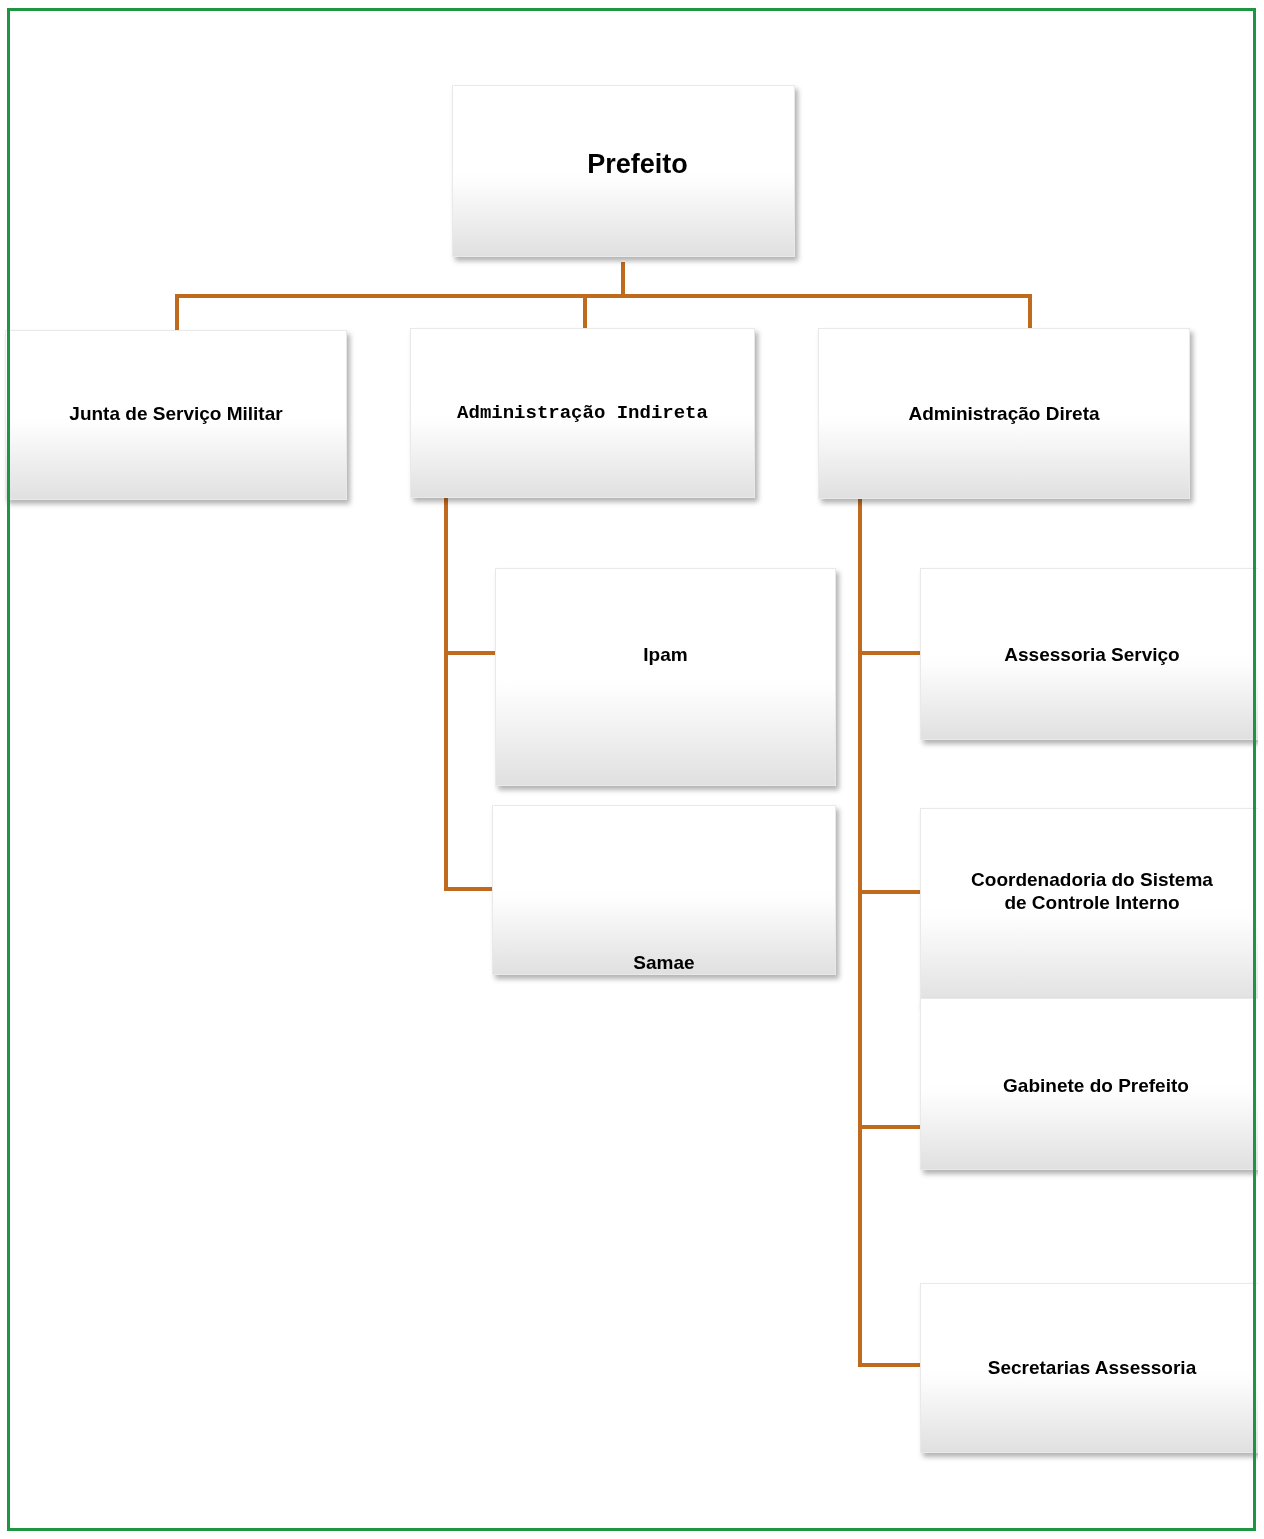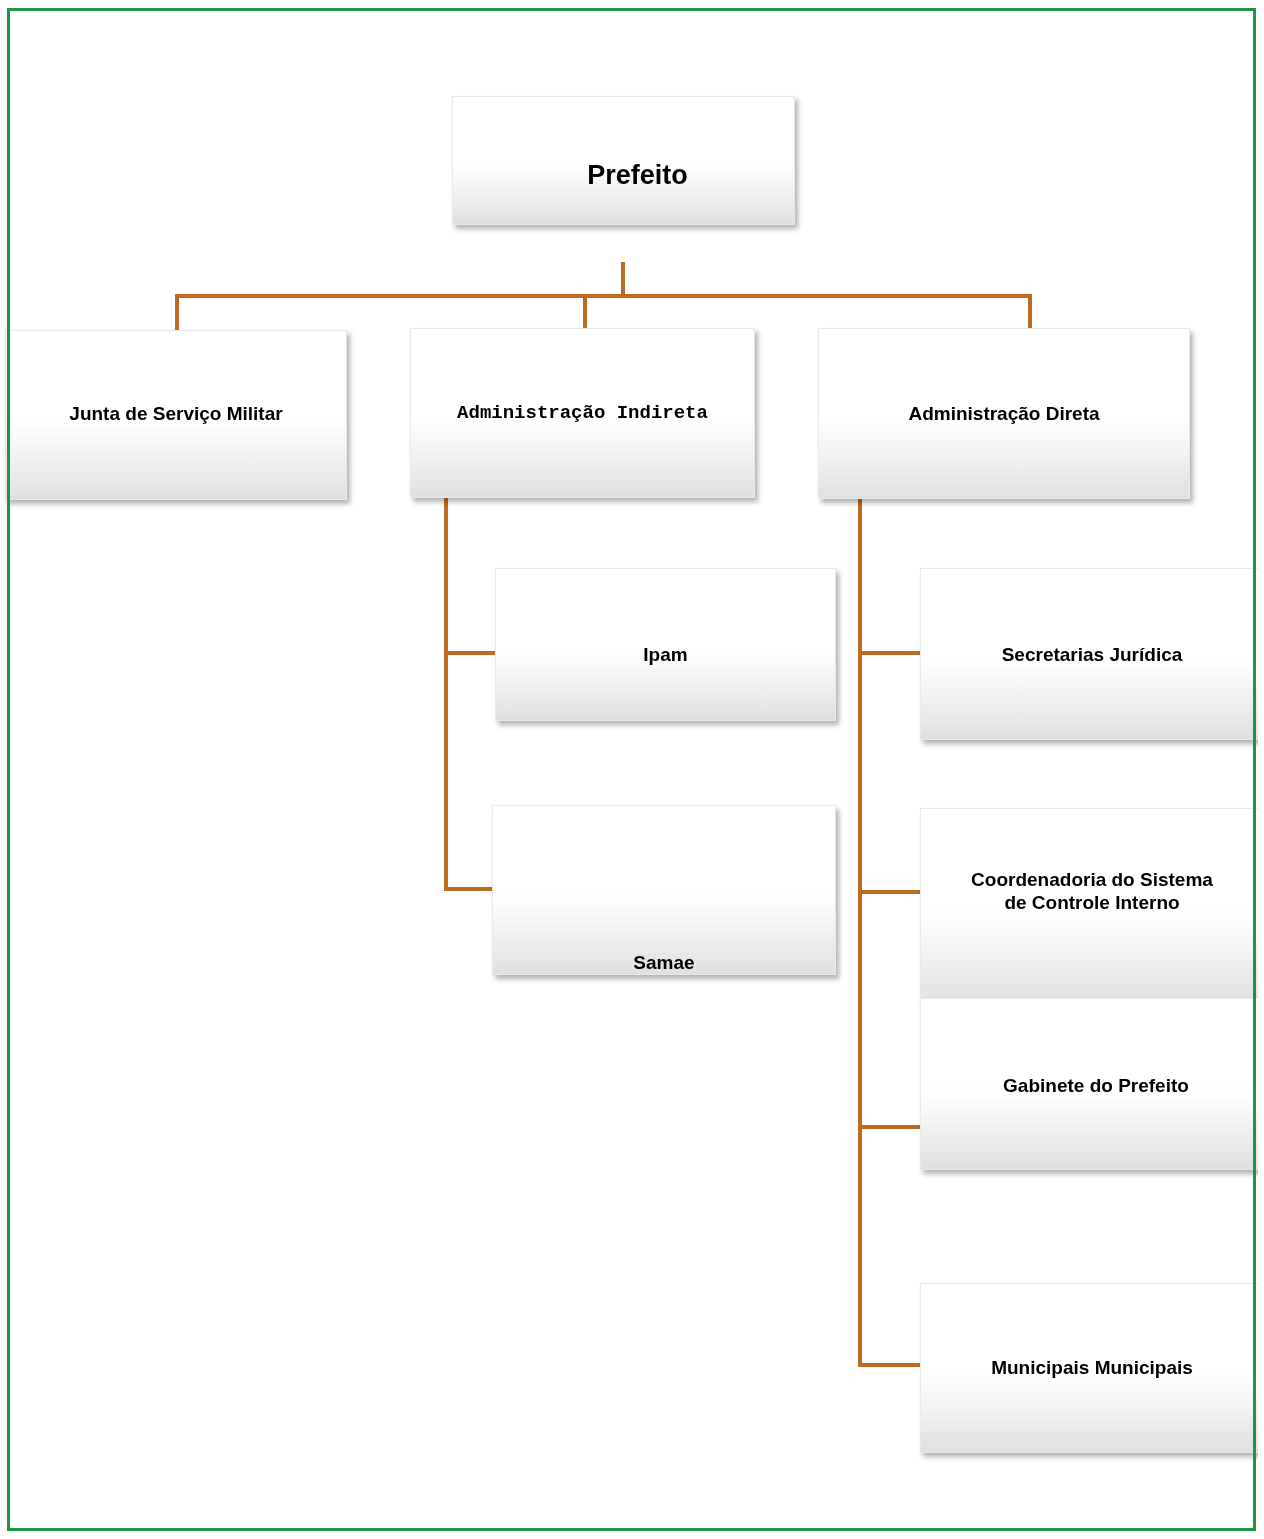--- a/index.html
+++ b/index.html
@@ -105,58 +105,58 @@
     <div class="conn conn-v" style="left:444px; top:497px; height:394px;"></div>
     <div class="conn conn-h" style="left:444px; top:651px; width:54px;"></div>
     <div class="conn conn-h" style="left:444px; top:887px; width:54px;"></div>
 
     <div class="conn conn-v" style="left:858px; top:499px; height:868px;"></div>
     <div class="conn conn-h" style="left:858px; top:651px; width:66px;"></div>
     <div class="conn conn-h" style="left:858px; top:890px; width:66px;"></div>
     <div class="conn conn-h" style="left:858px; top:1125px; width:66px;"></div>
     <div class="conn conn-h" style="left:858px; top:1363px; width:66px;"></div>
 
-    <div class="org-box level-root" style="left:452px; top:96px; width:343px; height:129px;padding-left:28px;">
+    <div class="org-box level-root" style="left:452px; top:85px; width:343px; height:172px;padding-left:28px;">
       <span class="org-label" style="margin-top:62px;">Prefeito</span>
     </div>
 
     <div class="org-box level-1" style="left:5px; top:330px; width:342px; height:170px;">
       <span class="org-label" style="margin-top:71px;">Junta de Serviço Militar</span>
     </div>
 
     <div class="org-box level-1" style="left:410px; top:328px; width:345px; height:170px;font-family:Liberation Mono, monospace;">
       <span class="org-label" style="margin-top:73px;">Administração Indireta</span>
     </div>
 
     <div class="org-box level-1" style="left:818px; top:328px; width:372px; height:171px;">
       <span class="org-label" style="margin-top:73px;">Administração Direta</span>
     </div>
 
-    <div class="org-box level-2" style="left:495px; top:568px; width:341px; height:153px;">
+    <div class="org-box level-2" style="left:495px; top:568px; width:341px; height:218px;">
       <span class="org-label" style="margin-top:74px;">Ipam</span>
     </div>
 
     <div class="org-box level-2" style="left:492px; top:805px; width:344px; height:170px;align-items:flex-end;">
       <span class="org-label" style="margin-top:74px;">Samae</span>
     </div>
 
     <div class="org-box level-2" style="left:920px; top:568px; width:344px; height:172px;">
-      <span class="org-label" style="margin-top:74px;">Secretarias Jurídica</span>
+      <span class="org-label" style="margin-top:74px;">Assessoria Serviço</span>
     </div>
 
     <div class="org-box level-2" style="left:920px; top:808px; width:344px; height:198px;">
       <span class="org-label" style="margin-top:59px;">Coordenadoria do Sistema
 de Controle Interno</span>
     </div>
 
     <div class="org-box level-2" style="left:920px; top:998px; width:344px; height:172px;padding-left:8px;">
       <span class="org-label" style="margin-top:75px;">Gabinete do Prefeito</span>
     </div>
 
     <div class="org-box level-2" style="left:920px; top:1283px; width:344px; height:170px;">
-      <span class="org-label" style="margin-top:72px;">Municipais Municipais</span>
+      <span class="org-label" style="margin-top:72px;">Secretarias Assessoria</span>
     </div>
 
   </div>
 
   <div id="page-border"></div>
 
 </div>
 
 </body></html>

